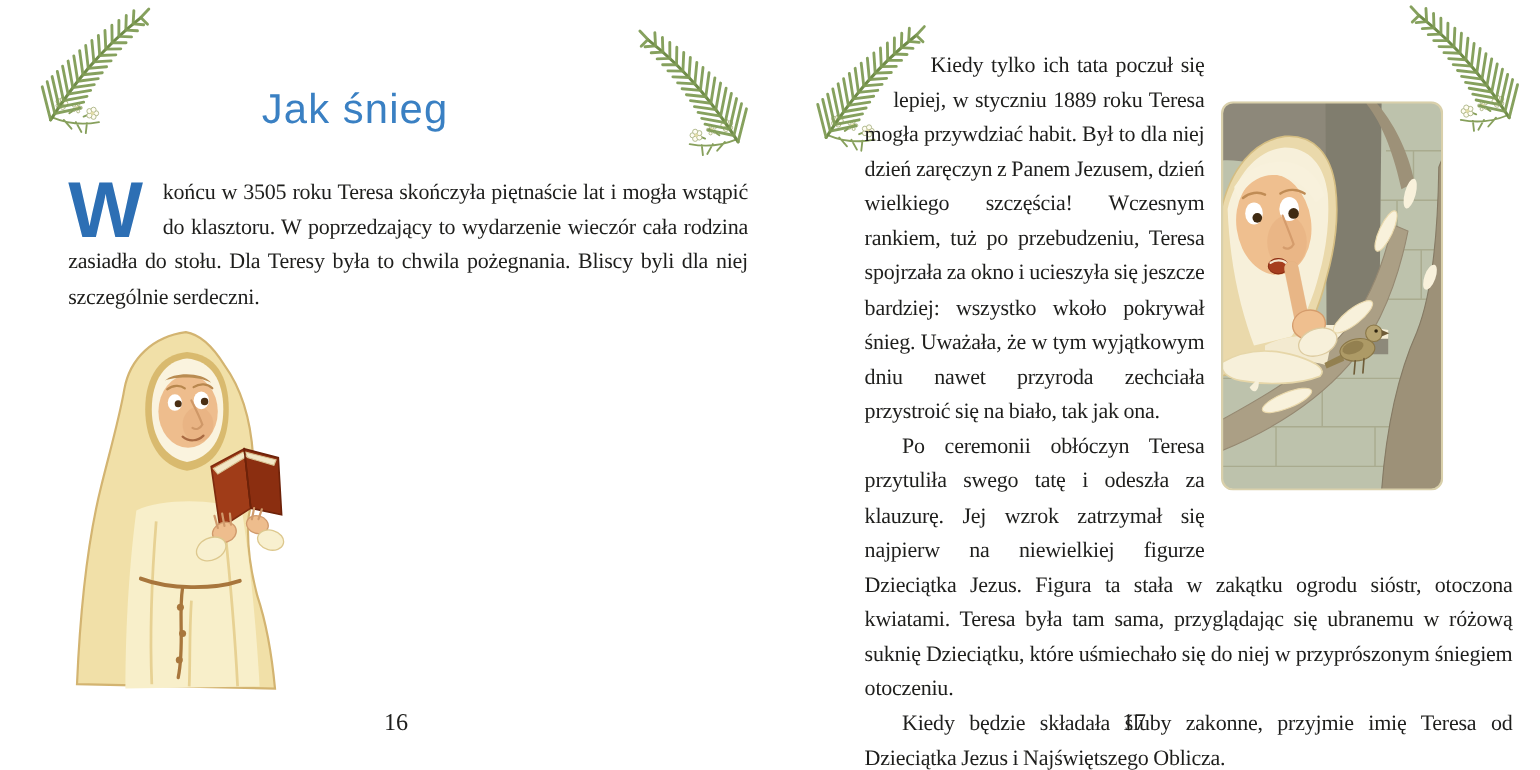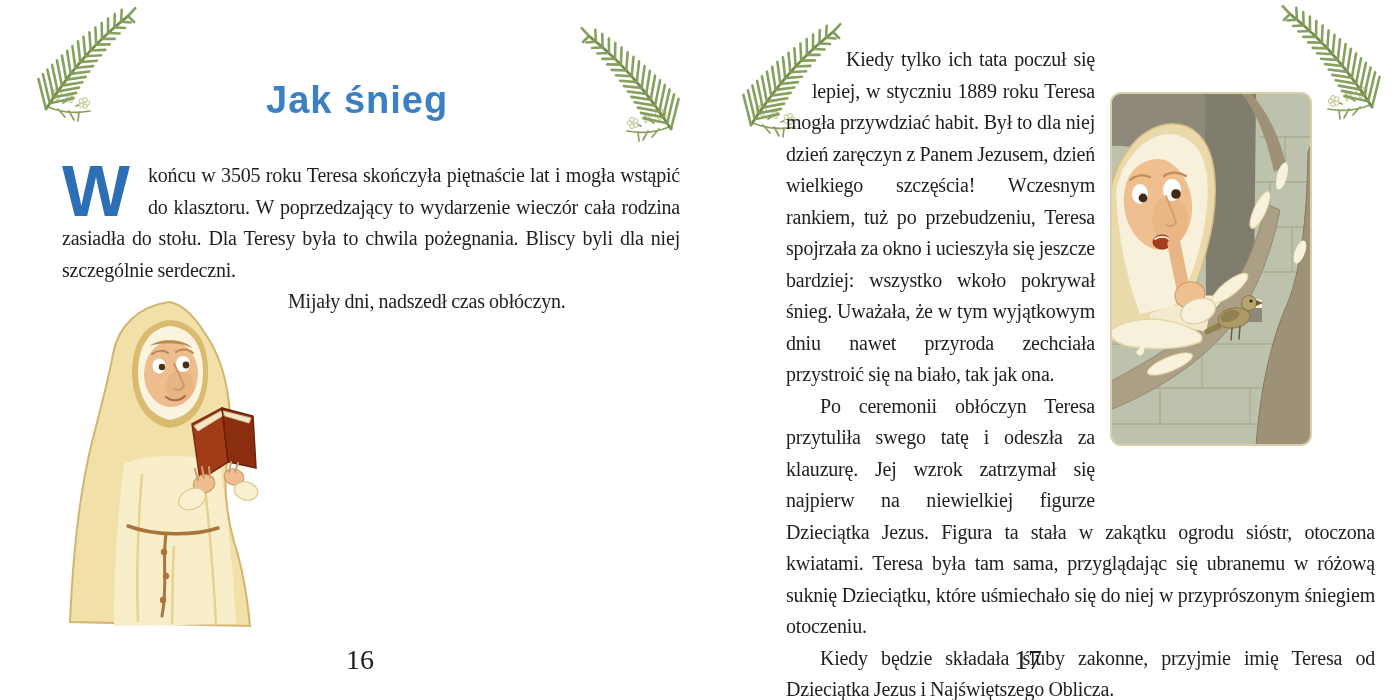--- a/index.html
+++ b/index.html
@@ -7,43 +7,43 @@
   .spread{position:relative;width:1400px;height:700px;background:#ffffff;
           font-family:"Liberation Serif",serif;color:#1e1e1c;}
   
   .frond{position:absolute;width:135px;height:118px;}
   .frond.flip{transform:scaleX(-1);}
   #frond1{left:26px;top:6px;}
   #frond2{left:556px;top:26px;}
   #frond3{left:731px;top:22px;}
   #frond4{left:1257px;top:4px;}
   
-  .page-title{position:absolute;left:266px;top:46px;
-      font-family:"Liberation Sans",sans-serif;font-weight:bold;
+  .page-title{position:absolute;left:238px;top:46px;
+      font-family:"Liberation Sans",sans-serif;font-weight:normal;
       font-size:38px;letter-spacing:1px;color:#3a80c3;margin-top:33px;}
   
   .text{position:absolute;text-align:justify;font-size:20px;line-height:31.5px;
         letter-spacing:-0.2px;word-spacing:-0.5px;}
   .text p{margin:0;text-indent:34px;}
   .text p.p-first{text-indent:0;}
   .text-left{left:62px;top:160px;width:618px;}
   .text-right{left:786px;top:44px;width:589px;}
   .dropcap{float:left;width:72px;height:60px;margin:3px 14px 0 0;
       font-family:"Liberation Sans",sans-serif;font-weight:bold;
       font-size:72px;line-height:56px;color:#2d6fb4;letter-spacing:0;}
   .spacer-illu-left{float:left;width:192px;height:342px;}
   .spacer-illu-right{float:right;width:280px;height:450px;}
   .spacer-branch{float:left;width:26px;height:62px;}
   
   .illu{position:absolute;}
   #illu-left{left:54px;top:294px;width:205px;height:335px;}
   #illu-right{left:1110px;top:92px;width:202px;height:354px;}
   
   .pageno{position:absolute;top:644px;width:60px;text-align:center;
-      font-size:28px;color:#1e1e1c;}
+      font-size:22px;color:#1e1e1c;}
   #pn-left{left:330px;}
   #pn-right{left:982px;text-align:right;}
 </style>
 </head>
 <body>
 
 <div class="spread">
 
   <svg id="frond1" class="frond" viewBox="0 0 135 118">
       <path d="M22,101 C34,106 48,108 64,105 M32,103 l7,8 M43,105 l5,9 M53,106 l-1,9 M37,97 l9,-6 M50,100 l10,-4" stroke="#87a05c" stroke-width="1.7" fill="none" stroke-linecap="round"></path>
@@ -137,21 +137,20 @@
       <path d="M20,103 C40,72 64,40 102,10" stroke="#6f8c48" stroke-width="2.8" fill="none" stroke-linecap="round"></path>
       <path d="M20,103 L12.4,72.9 M23.79931640625,97.176513671875 L16.9,68.3 M23.79931640625,97.176513671875 L47.1,92.3 M27.70703125,91.333984375 L21.4,63.6 M27.70703125,91.333984375 L50.1,86.9 M31.73779296875,85.476806640625 L26.1,58.9 M31.73779296875,85.476806640625 L53.1,81.6 M35.90625,79.609375 L30.9,54.2 M35.90625,79.609375 L56.4,76.2 M40.22705078125,73.736083984375 L35.9,49.5 M40.22705078125,73.736083984375 L59.7,70.9 M44.71484375,67.861328125 L41.1,44.8 M44.71484375,67.861328125 L63.3,65.5 M49.38427734375,61.989501953125 L46.4,40.1 M49.38427734375,61.989501953125 L67.0,60.1 M54.25,56.125 L51.9,35.4 M54.25,56.125 L70.9,54.7 M59.32666015625,50.272216796875 L57.5,30.8 M59.32666015625,50.272216796875 L75.0,49.3 M64.62890625,44.435546875 L63.4,26.2 M64.62890625,44.435546875 L79.3,43.9 M70.17138671875,38.619384765625 L69.4,21.6 M70.17138671875,38.619384765625 L83.8,38.4 M75.96875,32.828125 L75.7,17.0 M75.96875,32.828125 L88.6,32.9 M82.03564453125,27.066162109375 L82.1,12.5 M82.03564453125,27.066162109375 L93.6,27.5 M88.38671875,21.337890625 L88.8,8.1 M88.38671875,21.337890625 L99.0,22.0 M95.03662109375,15.647705078125 L95.7,3.7 M95.03662109375,15.647705078125 L104.6,16.5 M102,10 L109.3,2.2 M102,10 L108.1,16.0 " stroke="#7f9c55" stroke-width="2.6" fill="none" stroke-linecap="round" opacity="0.95"></path>
     </svg>
 
   <section>
     <h1 class="page-title">Jak śnieg</h1>
 
     <div class="text text-left">
       <p class="p-first"><span class="dropcap">W</span><span>końcu w 3505 roku Teresa skończyła piętnaście lat i mogła wstąpić do klasztoru. W poprzedzający to wydarzenie wieczór cała rodzina zasiadła do stołu. Dla Teresy była to chwila pożegnania. Bliscy byli dla niej szczególnie serdeczni.</span></p>
       <span class="spacer-illu-left"></span>
-      <p>Mijały dni, nadszedł czas obłóczyn.</p>
     </div>
 
     <svg id="illu-left" class="illu" viewBox="0 0 205 335">
 
       <path d="M115,8 C85,12 64,32 59,60 C55,84 47,112 38,148 C27,192 19,258 16,328 L196,332 C193,300 188,272 180,248 C173,222 170,200 172,176 C176,156 178,140 176,120 C174,90 166,60 150,38 C140,22 128,10 115,8 Z" fill="#f1e0a8" stroke="#d3b471" stroke-width="2"></path>
 
       <path d="M70,170 C90,160 140,158 166,170 C172,210 178,260 182,330 L60,332 C60,272 64,215 70,170 Z" fill="#f8efca"></path>
 
       <path d="M88,180 C84,230 82,280 84,328 M150,182 C156,240 160,290 162,330 M120,252 C118,282 119,306 118,330" fill="none" stroke="#e7d193" stroke-width="2.5"></path>
 

